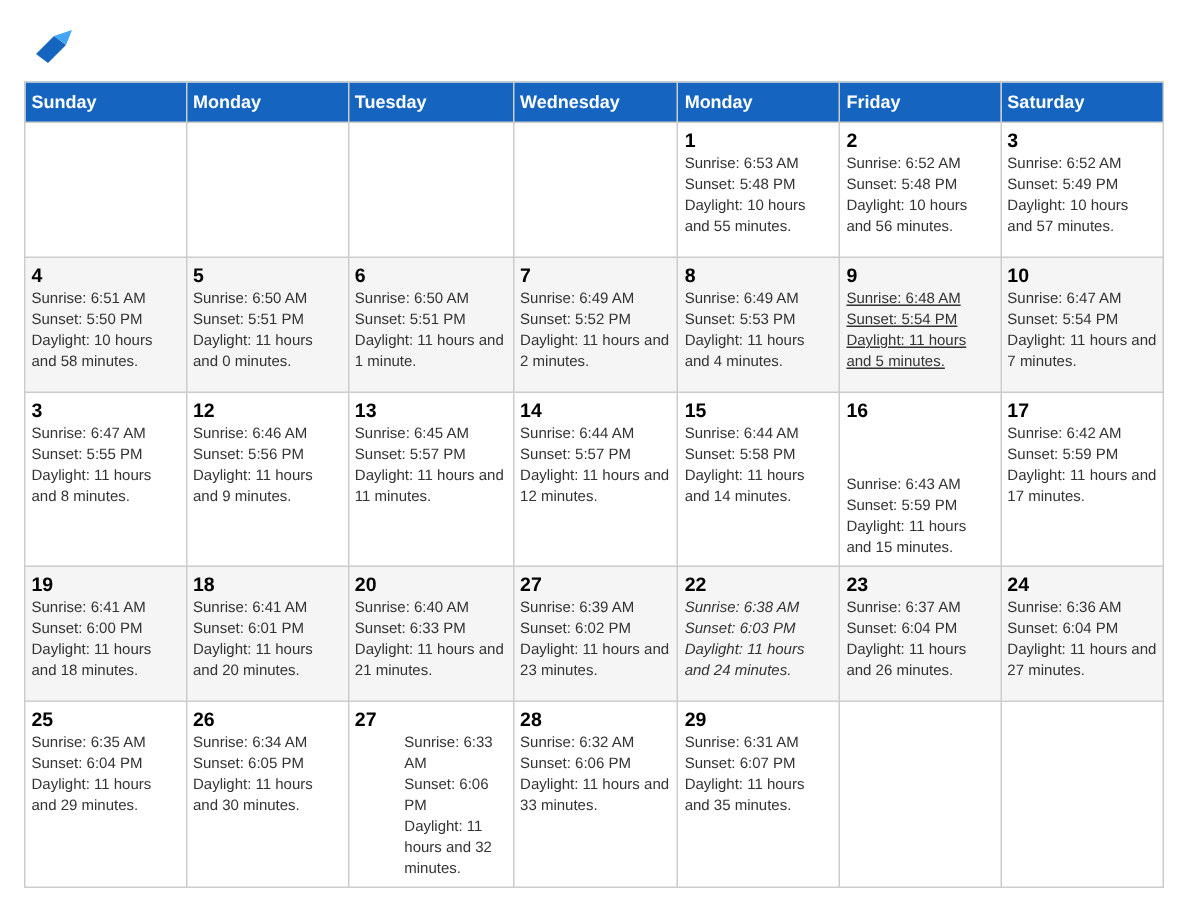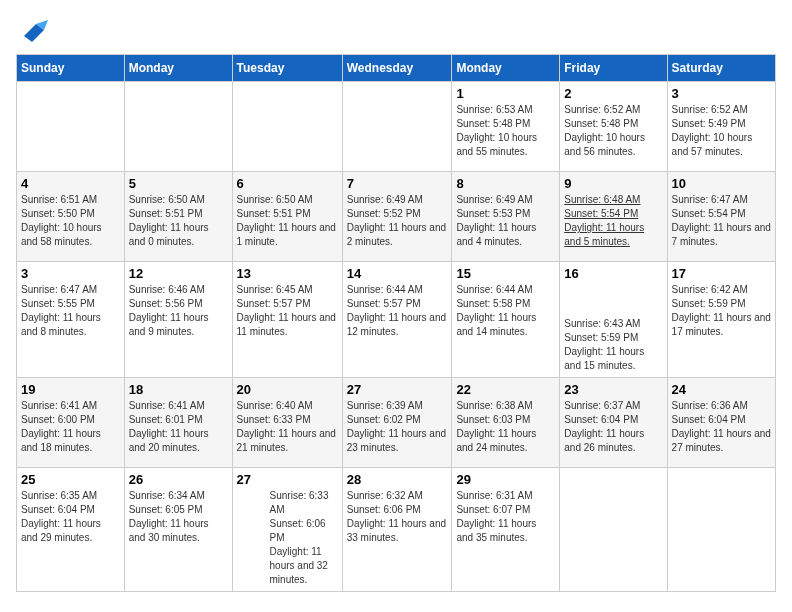--- a/index.html
+++ b/index.html
@@ -257,21 +257,21 @@
 Daylight: 11 hours and 21 minutes.</div>
         </td>
         <td>
           <div class="day-number">27</div>
           <div class="day-info" style="white-space: pre-line;">Sunrise: 6:39 AM
 Sunset: 6:02 PM
 Daylight: 11 hours and 23 minutes.</div>
         </td>
         <td>
           <div class="day-number">22</div>
-          <div class="day-info" style="white-space: pre-line;">Sunrise: 6:38 AM
+          <div class="day-info" style="white-space: pre-line; font-style: italic;">Sunrise: 6:38 AM
 Sunset: 6:03 PM
 Daylight: 11 hours and 24 minutes.</div>
         </td>
         <td>
           <div class="day-number">23</div>
           <div class="day-info" style="white-space: pre-line;">Sunrise: 6:37 AM
 Sunset: 6:04 PM
 Daylight: 11 hours and 26 minutes.</div>
         </td>
         <td>

